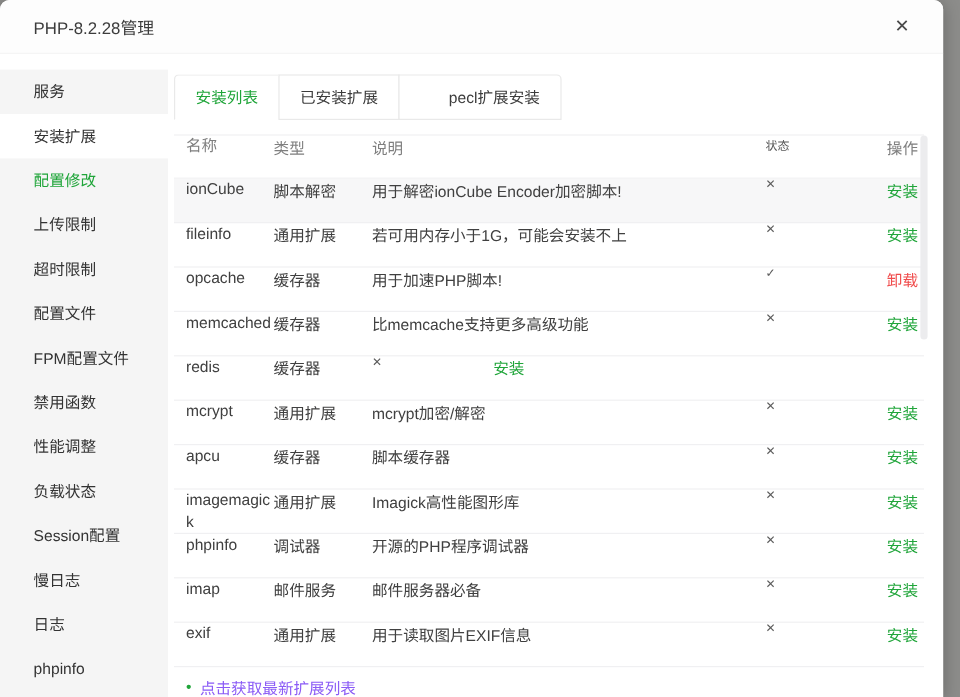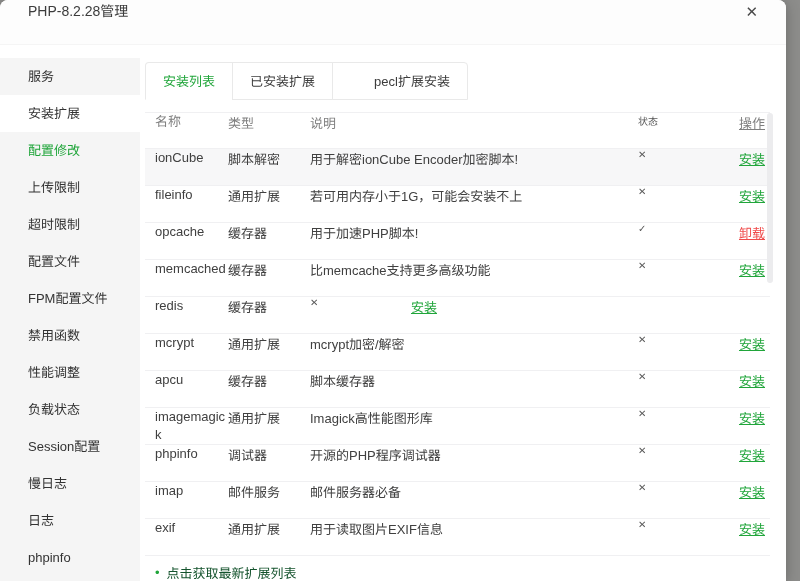--- a/index.html
+++ b/index.html
@@ -13,21 +13,21 @@
   .dialog {
     position:absolute; left:0; top:0;
     width:786px; height:581px;
     background:#ffffff;
     border-radius:8px 8px 0 0;
     box-shadow:0 2px 14px rgba(0,0,0,.25);
     overflow:hidden;
   }
   
   .titlebar {
-    height:45px; display:flex; align-items:flex-start;
+    height:45px; display:flex; align-items:center;
     padding:0 24px 0 28px;
     background:#fdfdfd;
     border-bottom:1px solid #f5f5f5;
   }
   .title { font-size:14px; color:#3c3c3c; }
   .close {
     margin-left:auto; font-size:15px; color:#4a4a4a;
     cursor:pointer; line-height:1; padding:4px;
   }
   
@@ -67,31 +67,31 @@
     border-bottom:1px solid #f0f0f2;
     font-size:13px;
   }
   .thead { border-top:1px solid #f0f0f2; color:#7f7f7f; }
   .trow { color:#404040; }
   .trow.hover { background:#f7f7f8; }
   .col-name  { width:73px;  word-break:break-all; line-height:1.4; }
   .col-type  { width:82px; }
   .col-desc  { flex:1; }
   .col-status{ width:92px; color:#5a5a5a; font-size:10px; }
-  .col-action{ width:35px; text-align:right; cursor:pointer;text-decoration:underline; }
+  .col-action{ width:35px; text-align:right; cursor:pointer; }
   .col-action.install   { color:#20a53a; }
   .col-action.uninstall { color:#f04b4b; }
   
   .footer {
     display:flex; align-items:center;
     margin-top:7px; padding-left:10px;
     font-size:13px; color:#20a53a;
   }
   .bullet { margin-right:7px; font-size:13px; }
-  .refresh-link { color:#14532d; cursor:pointer; text-decoration:none; }
+  .refresh-link { color:#8b5cf6; cursor:pointer; text-decoration:none; }
   
   .scroll-thumb {
     position:absolute; right:13px; top:113px;
     width:6px; height:170px;
     background:#ececee; border-radius:3px;
   }
 </style>
 </head>
 <body>
 

